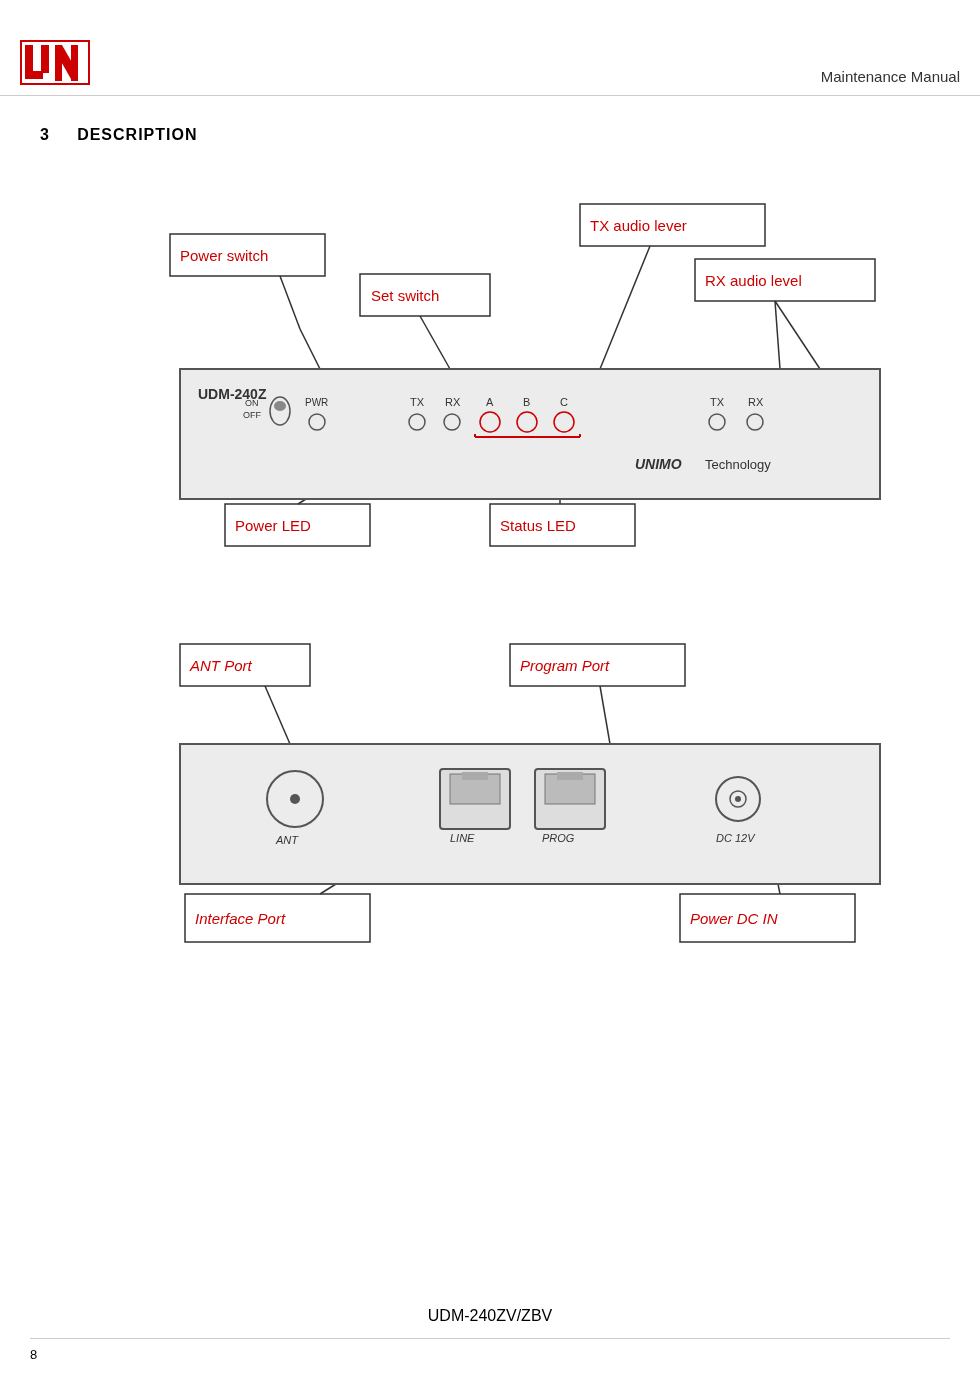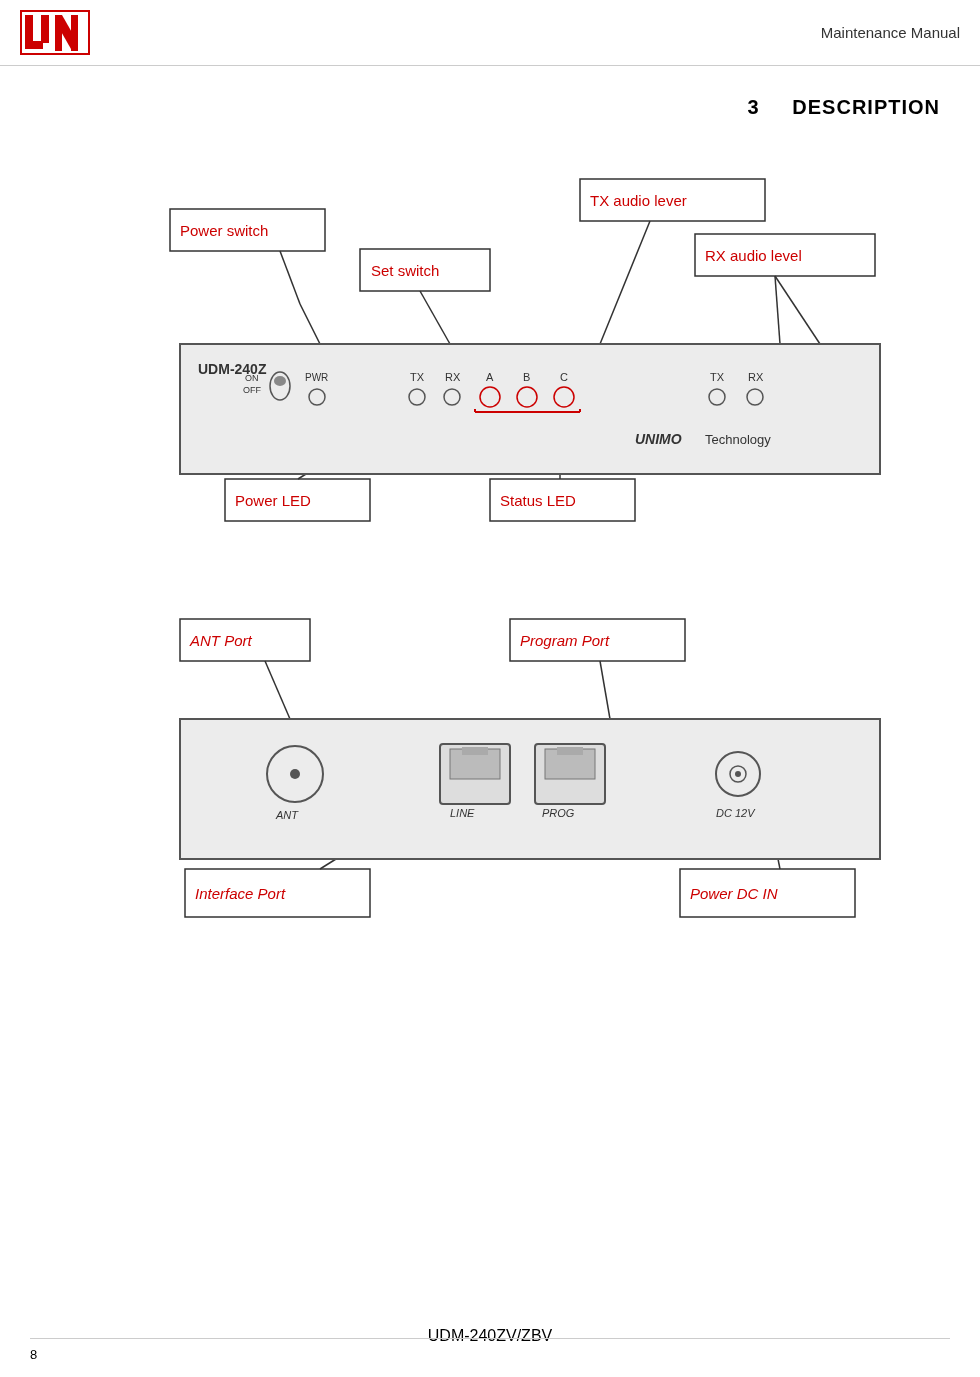--- a/index.html
+++ b/index.html
@@ -8,23 +8,24 @@
       min-height: 1377px;
       background: #fff;
       font-family: Arial, sans-serif;
       position: relative;
     }
 
     
     .header {
       display: flex;
       justify-content: space-between;
-      align-items: center;
+      align-items: flex-end;
       padding: 10px 20px;
       border-bottom: 1px solid #ccc;
+      margin-top: 30px;
     }
     .logo-area {
       display: flex;
       align-items: center;
     }
     .logo-box {
       width: 70px;
       height: 45px;
       border: 2px solid #c00;
       display: flex;
@@ -39,25 +40,24 @@
       font-size: 15px;
       color: #333;
     }
 
     
     .page-content {
       padding: 30px 40px;
     }
 
     .section-heading {
-      font-size: 20px;
+      font-size: 16px;
       font-weight: bold;
       margin-bottom: 30px;
       letter-spacing: 1px;
-      text-align: right;
     }
 
     
     .diagram-top {
       position: relative;
       width: 820px;
       height: 380px;
     }
 
     
@@ -224,18 +224,18 @@
 
       <circle cx="658" cy="185" r="22" fill="none" stroke="#555" stroke-width="2"></circle>
       <circle cx="658" cy="185" r="8" fill="none" stroke="#555" stroke-width="1.5"></circle>
       <circle cx="658" cy="185" r="3" fill="#555"></circle>
       <text x="636" y="228" font-size="11" fill="#333" font-family="Arial">DC 12V</text>
     </svg>
   </div>
 
 </div>
 
-<div style="position:absolute; bottom:32px; width:100%; text-align:center;">
+<div style="position:absolute; bottom:52px; width:100%; text-align:center;">
   <span>UDM-240ZV/ZBV</span>
 </div>
 <div style="position:absolute; bottom:15px; left:30px; font-size:13px; border-top:1px solid #ccc; width:calc(100% - 60px); padding-top:8px;">
   <span>8</span>
 </div>
 
 </body></html>

